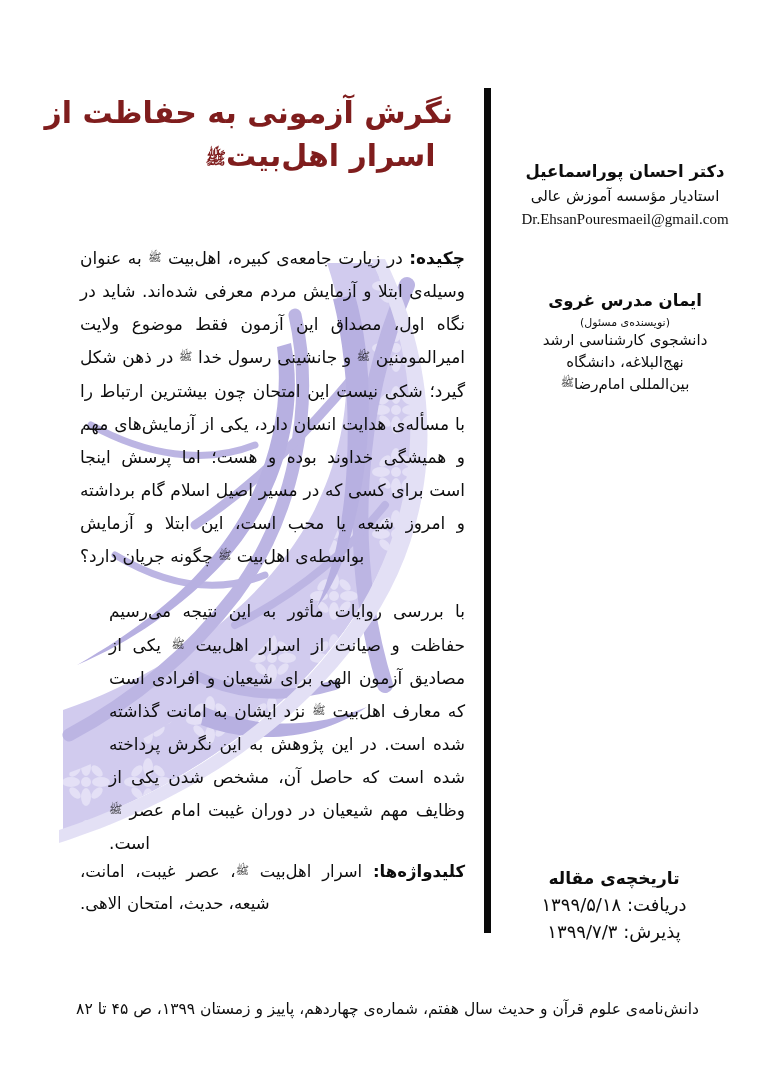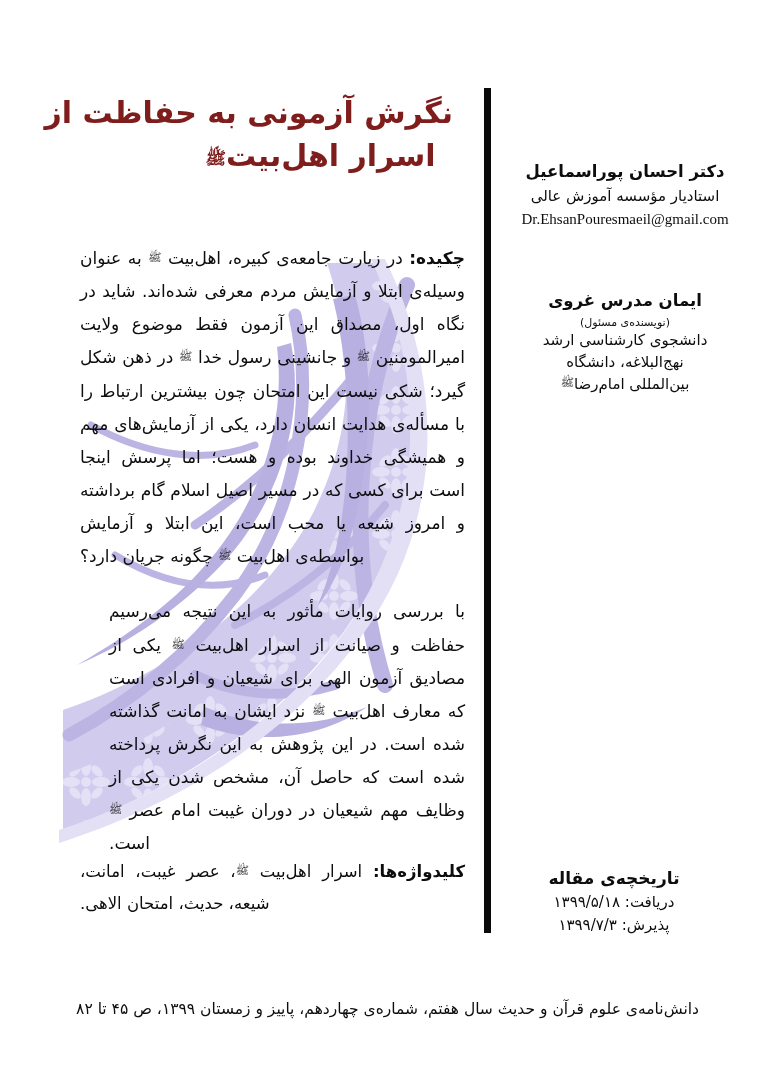--- a/index.html
+++ b/index.html
@@ -122,21 +122,21 @@
     text-align: center;
     direction: rtl;
     margin-top: 16px;
   }
   .history-title {
     font-size: 17px;
     font-weight: bold;
     margin-bottom: 3px;
   }
   .history-row {
-    font-size: 15px;
+    font-size: 18px;
     line-height: 1.5;
   }
 
   
   .abstract {
     position: absolute;
     right: 310px;
     top: 242px;
     width: 385px;
     direction: rtl;

